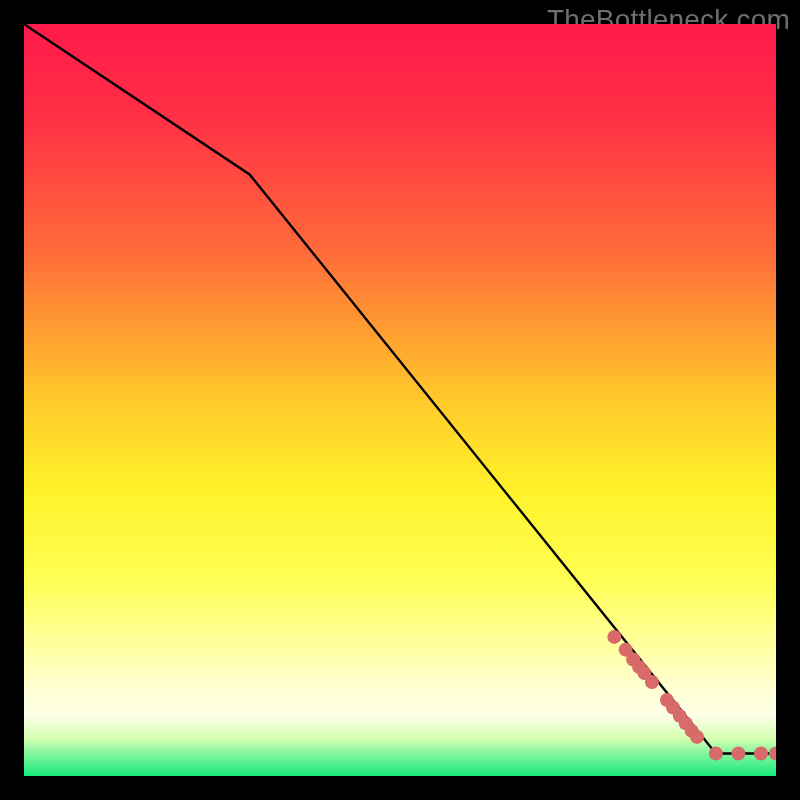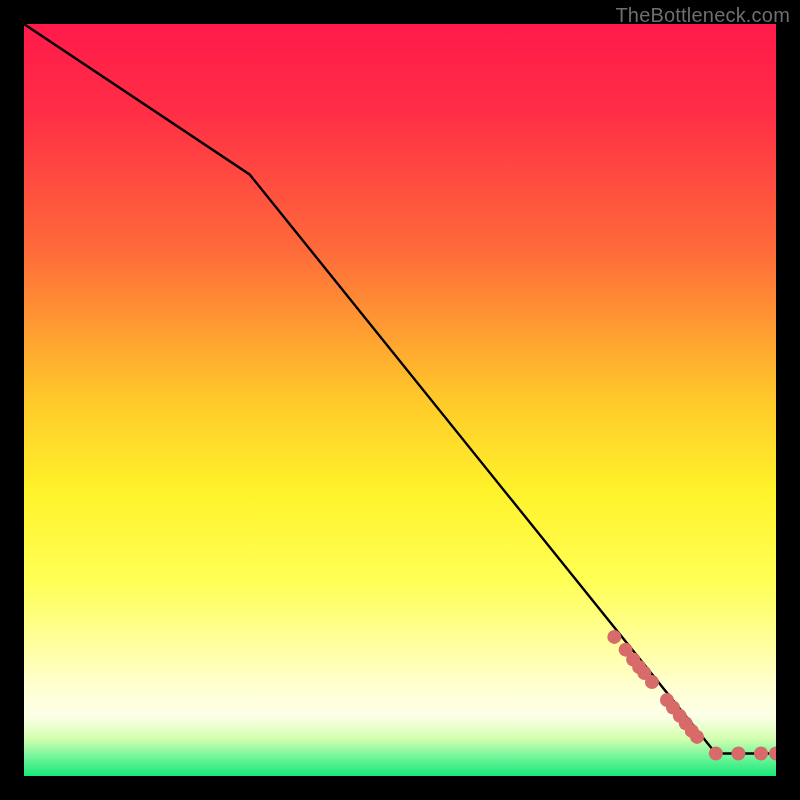--- a/index.html
+++ b/index.html
@@ -22,21 +22,21 @@
     left: 24px;
     top: 24px;
     width: 752px;
     height: 752px;
   }
   .watermark {
     position: absolute;
     top: 4px;
     right: 10px;
     color: #6f6f6f;
-    font-size: 20px;
+    font-size: 28px;
     font-weight: 500;
     letter-spacing: 0.2px;
     user-select: none;
   }
 </style>
 </head>
 <body>
 
 <div class="stage">
   <div class="watermark">TheBottleneck.com</div>

